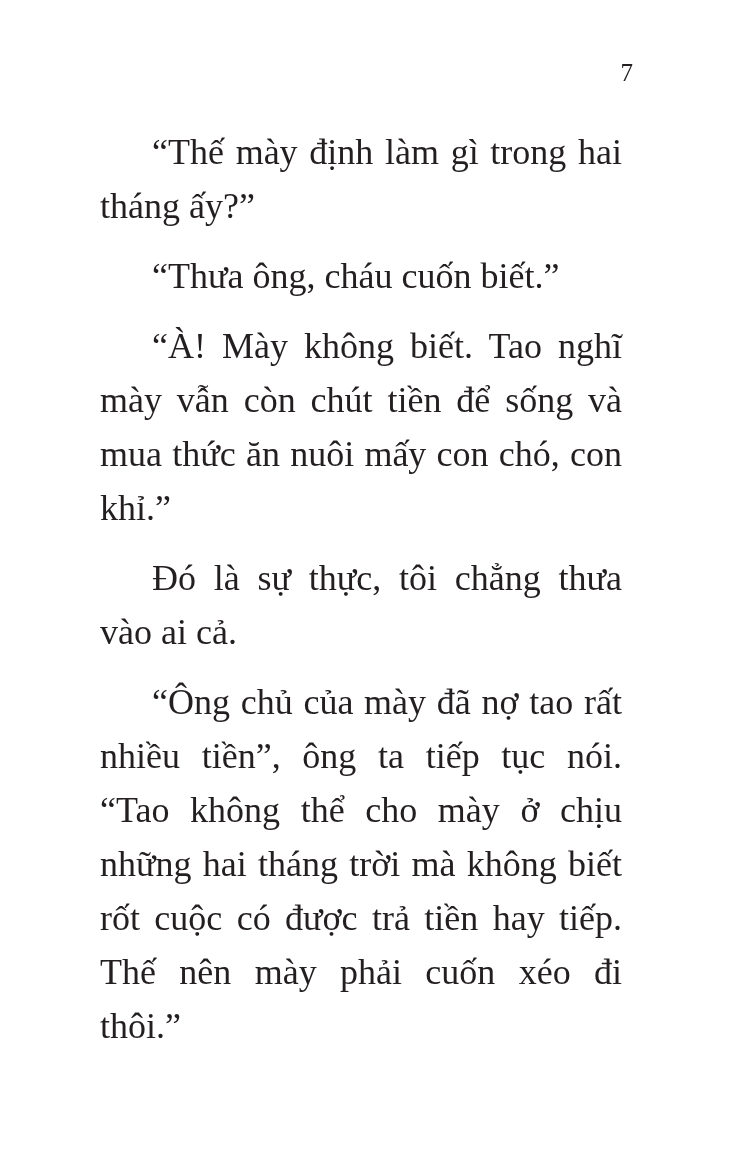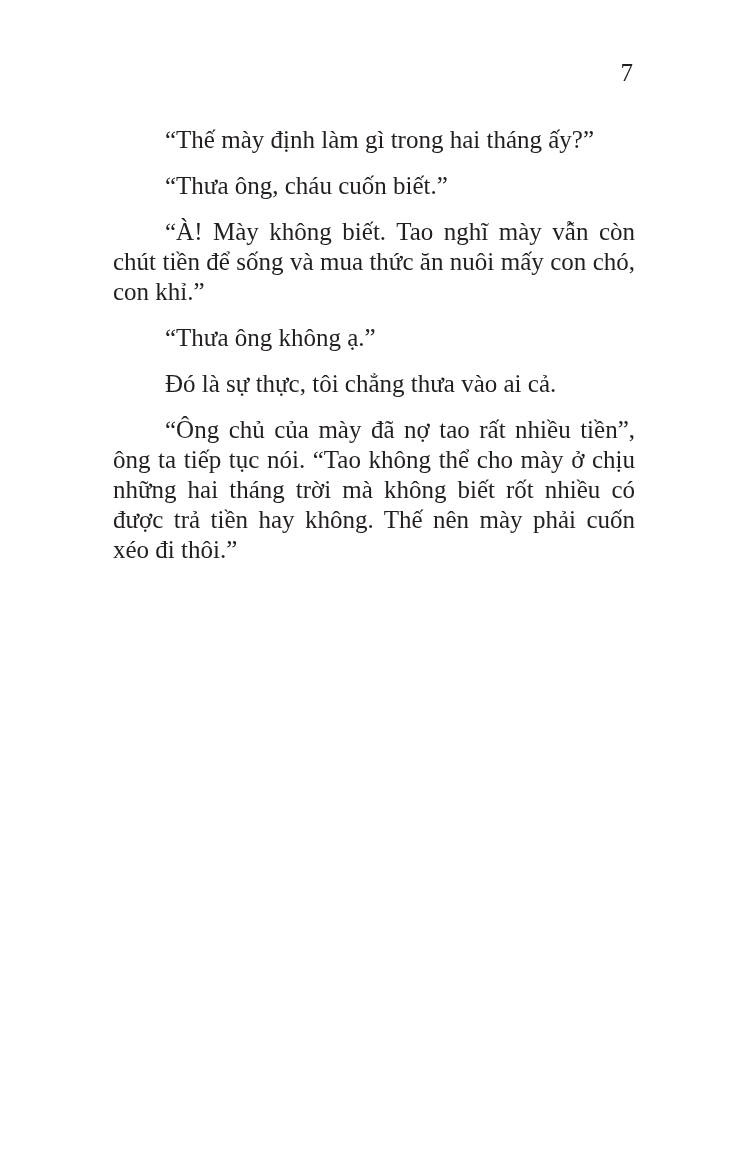--- a/index.html
+++ b/index.html
@@ -17,25 +17,25 @@
     }
     .page-number {
       position: absolute;
       top: 58px;
       right: 104px;
       font-size: 25px;
       line-height: 30px;
     }
     .text-block {
       position: absolute;
-      left: 113px;
+      left: 100px;
       top: 125px;
       width: 522px;
-      font-size: 25px;
-      line-height: 30px;
+      font-size: 36px;
+      line-height: 54px;
     }
     .para {
       margin: 0 0 16px 0;
       text-align: justify;
       text-indent: 52px;
       hyphens: none;
     }
     .para.last-line-left {
       text-align-last: left;
     }
@@ -43,17 +43,16 @@
 </head>
 <body>
 
 <div>
   <div class="page-number">7</div>
 
   <div class="text-block">
     <p class="para last-line-left">“Thế mày định làm gì trong hai tháng ấy?”</p>
     <p class="para last-line-left">“Thưa ông, cháu cuốn biết.”</p>
     <p class="para last-line-left">“À! Mày không biết. Tao nghĩ mày vẫn còn chút tiền để sống và mua thức ăn nuôi mấy con chó, con khỉ.”</p>
-    <p class="para last-line-left">“Thưa ông không ạ.”</p>
     <p class="para last-line-left">Đó là sự thực, tôi chẳng thưa vào ai cả.</p>
-    <p class="para last-line-left">“Ông chủ của mày đã nợ tao rất nhiều tiền”, ông ta tiếp tục nói. “Tao không thể cho mày ở chịu những hai tháng trời mà không biết rốt nhiều có được trả tiền hay không. Thế nên mày phải cuốn xéo đi thôi.”</p>
+    <p class="para last-line-left">“Ông chủ của mày đã nợ tao rất nhiều tiền”, ông ta tiếp tục nói. “Tao không thể cho mày ở chịu những hai tháng trời mà không biết rốt cuộc có được trả tiền hay tiếp. Thế nên mày phải cuốn xéo đi thôi.”</p>
   </div>
 </div>
 
 </body></html>

